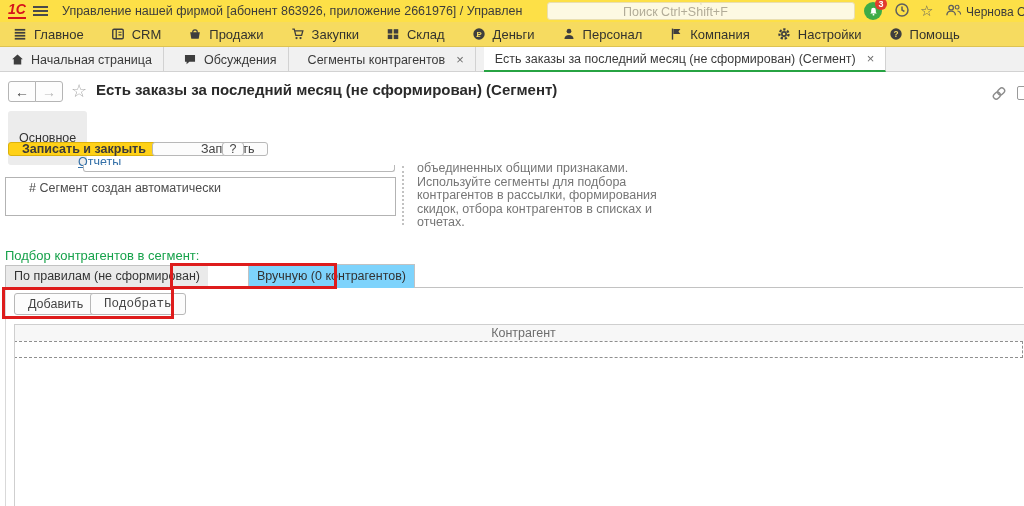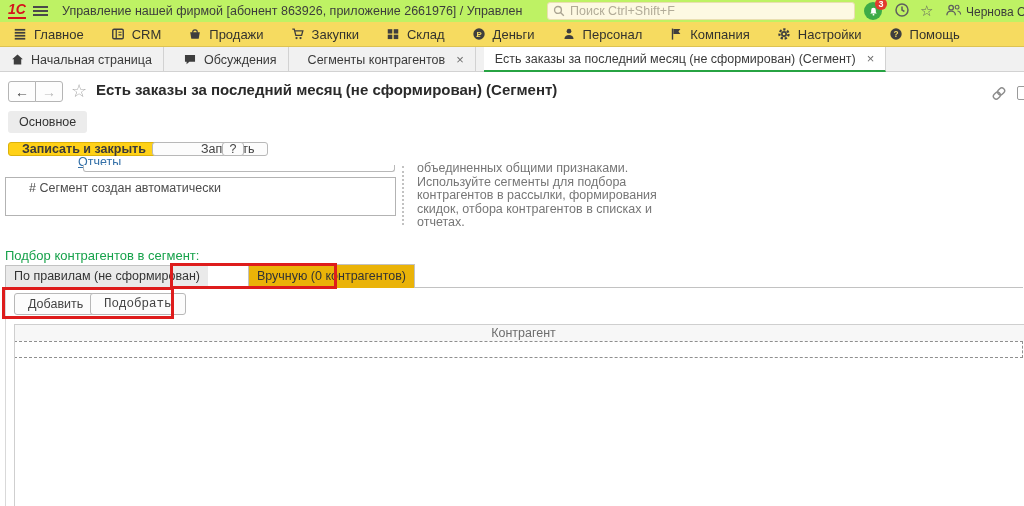--- a/index.html
+++ b/index.html
@@ -1,26 +1,26 @@
 <!DOCTYPE html>
 <html><head>
 <meta charset="utf-8">
 <style>
   * { margin:0; padding:0; box-sizing:border-box; }
   html,body { width:1024px; height:506px; }
   body { font-family:"Liberation Sans","DejaVu Sans",sans-serif; font-size:13px; color:#333; background:#fff; }
   #app { position:relative; width:1024px; height:506px; overflow:hidden; background:#fff; }
 
   
-  .topbar { position:absolute; left:0; top:0; width:1024px; height:30px; background:#bef264; }
+  .topbar { position:absolute; left:0; top:0; width:1024px; height:30px; background:#fde047; }
   .logo { position:absolute; left:8px; top:2px; font-weight:bold; font-style:italic; font-size:14px; color:#d6131c; border-bottom:2px solid #d6131c; line-height:15px; }
   .burger { position:absolute; left:33px; top:6px; width:15px; height:10px; border-top:2px solid #4a4a4a; border-bottom:2px solid #4a4a4a; }
   .burger::after { content:""; position:absolute; left:0; right:0; top:2px; height:2px; background:#4a4a4a; }
   .app-title { position:absolute; left:62px; top:4px; width:460px; color:#3c3c3c; white-space:nowrap; overflow:hidden; font-size:12.5px; }
-  .search-box { position:absolute; left:547px; top:2px; width:308px; height:18px; background:#fdf9e2; border:1px solid #eadfb0; border-radius:3px; display:flex; align-items:center; padding:0 5px; }
+  .search-box { position:absolute; left:547px; top:2px; width:308px; height:18px; background:#fdf9e2; border:1px solid #eadfb0; border-radius:3px; display:flex; align-items:center; padding:0 5px;flex-direction:column; }
   .search-box input { border:none; outline:none; background:transparent; flex:1; font:inherit; font-size:12.5px; color:#6b6b5a; margin-left:5px; }
   .search-box input::placeholder { color:#b2ac98; }
   .tb-ic { position:absolute; top:2px; width:18px; height:18px; }
   .bell-wrap { left:864px; }
   .bell-circle { width:18px; height:18px; border-radius:50%; background:#3dab47; display:flex; align-items:center; justify-content:center; }
   .badge { position:absolute; right:-5px; top:-4px; min-width:12px; height:12px; border-radius:6px; background:#e23a2e; color:#fff; font-size:9px; font-weight:bold; text-align:center; line-height:12px; padding:0 2px; }
   .star-glyph { font-size:15px; color:#5f5f5f; line-height:18px; }
   .user-name { position:absolute; left:966px; top:5px; font-size:12px; color:#3c3c3c; white-space:nowrap; }
 
   
@@ -36,21 +36,21 @@
   
   .navbtns { position:absolute; left:8px; top:81px; display:flex; }
   .navbtn { width:28px; height:21px; border:1px solid #b5b5b5; background:#fdfdfd; display:flex; align-items:center; justify-content:center; font-size:14px; color:#444; }
   .navbtn.back { border-radius:3px 0 0 3px; }
   .navbtn.fwd { border-radius:0 3px 3px 0; margin-left:-1px; color:#b9b9b9; }
   .fav-star { position:absolute; left:71px; top:80px; font-size:18px; color:#a9a9a9; }
   .page-title { position:absolute; left:96px; top:81px; font-size:15px; font-weight:bold; color:#2a2a2a; white-space:nowrap; }
   .link-ic { position:absolute; left:991px; top:86px; }
   .clip-ic { position:absolute; left:1017px; top:86px; width:12px; height:14px; border:1.5px solid #9a9a9a; border-radius:2px; background:#fff; }
 
-  .chip-main { position:absolute; left:8px; top:111px; background:#ececec; border-radius:3px; padding:4px 11px; color:#333; font-size:12.5px; }
+  .chip-main { position:absolute; left:8px; top:111px; background:#ececec; border-radius:3px; padding:20px 11px; color:#333; font-size:12.5px; }
   .link-reports { position:absolute; left:78px; top:115px; color:#3470a8; text-decoration:underline; font-size:12.5px; cursor:pointer;margin-top:40px; }
 
   
   .btn { position:absolute; height:14px; border:1px solid #b8b8b8; background:#fcfcfc; border-radius:3px; font-size:12.5px; color:#444; display:flex; align-items:center; justify-content:center; padding:0 13px; white-space:nowrap; }
   .btn-primary { left:8px; top:142px; background:#ffd117; border-color:#dcb20b; font-weight:bold; color:#3b3b3b; }
   .btn-save { left:152px; top:142px;padding-left:48px; }
   .btn-help { left:222px; top:142px; width:22px; padding:0; }
 
   
   .sliver-input { position:absolute; left:83px; top:165px; width:312px; height:7px; border-left:1px solid #b8b8b8; border-right:1px solid #b8b8b8; border-bottom:1px solid #b8b8b8; border-radius:0 0 3px 3px; background:#fff; }
@@ -58,21 +58,21 @@
   .splitter { position:absolute; left:402px; top:166px; height:59px; width:0; border-left:2px dotted #c2c2c2; cursor:col-resize; }
   .hint { position:absolute; left:417px; top:162px; width:285px; color:#767676; font-size:12.5px; line-height:13.5px; }
 
   
   .section-title { position:absolute; left:5px; top:248px; color:#17a24b; font-size:13px; cursor:pointer; }
   .seg-strip { position:absolute; left:5px; top:264px; width:1018px; height:24px; }
   .seg-strip::after { content:""; position:absolute; left:0; right:0; bottom:0; height:1px; background:#c2c2c2; }
   .seg-tabs { display:flex; height:24px; align-items:flex-end;gap:40px; }
   .seg-tab { height:23px; line-height:21px; padding:0 8px; background:#eaeaea; border:1px solid #c2c2c2; font-size:12.5px; color:#333; white-space:nowrap; text-align:center; }
   .seg-tab.rules { border-right:none; }
-  .seg-tab.active { background:#eab308; height:24px; line-height:22px; position:relative; z-index:2; border-bottom:none; min-width:140px; }
+  .seg-tab.active { background:#7dd3fc; height:24px; line-height:22px; position:relative; z-index:2; border-bottom:none; min-width:140px; }
   .panel-left-border { position:absolute; left:5px; top:287px; height:219px; width:0; border-left:1px solid #d9d9d9; }
 
   .btn-add { left:14px; top:293px; height:22px; }
   .btn-pick { left:90px; top:293px; height:22px;font-family:Liberation Mono, monospace; }
 
   
   .tbl-header { position:absolute; left:14px; top:324px; width:1010px; height:17px; background:#f7f7f7; border-top:1px solid #cfcfcf; border-left:1px solid #cfcfcf; color:#6e6e6e; font-size:12.5px; line-height:16px; padding-left:8px;text-align:center; }
   .tbl-row-dashed { position:absolute; left:14px; top:341px; width:1009px; height:17px; border:1px dashed #8f8f8f; background:#fff; }
   .tbl-left-line { position:absolute; left:14px; top:341px; height:165px; width:0; border-left:1px solid #cfcfcf; }
 

